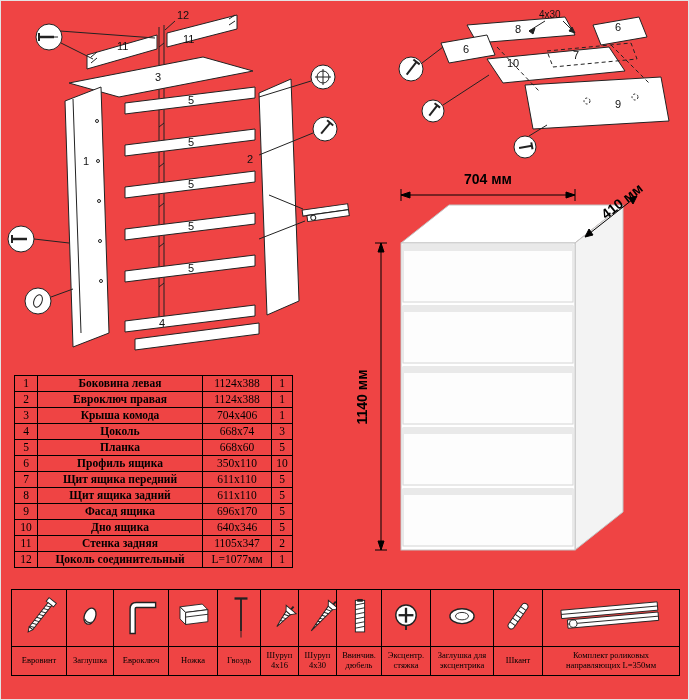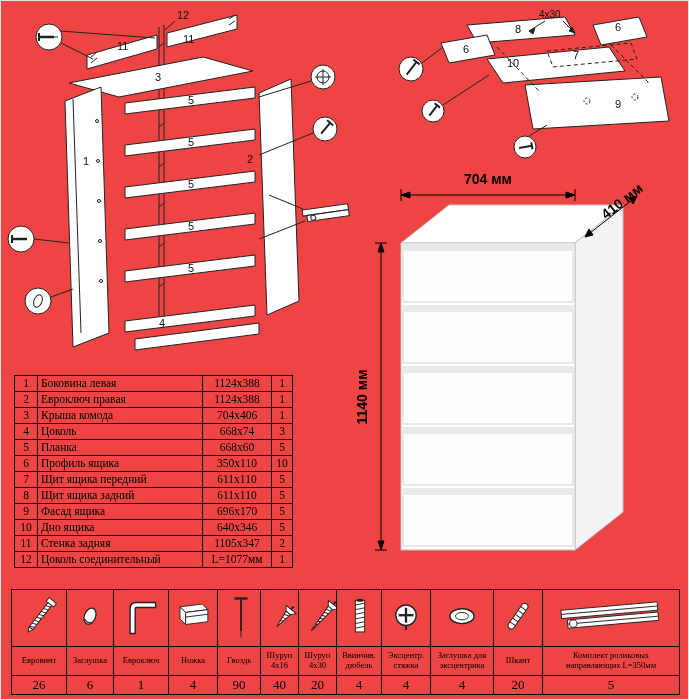--- a/index.html
+++ b/index.html
@@ -12,21 +12,21 @@
   .dim-label{font:bold 14px "Liberation Sans",sans-serif;fill:#000;}
 
   svg{display:block;}
   .lineart{stroke:#222;fill:#fff;}
 
   
   #parts-table{position:absolute;left:13px;top:374px;border-collapse:collapse;
                font-family:"Liberation Serif",serif;font-size:11.5px;}
   #parts-table td{border:1px solid #000;padding:1px 3px;height:13px;line-height:1.05;white-space:nowrap;}
   #parts-table .pc-no{width:16px;text-align:center;}
-  #parts-table .pc-name{width:158px;text-align:left;}
+  #parts-table .pc-name{width:158px;text-align:center;font-weight:bold;}
   #parts-table .pc-size{width:62px;text-align:center;margin-left:47px;}
   #parts-table .pc-qty{width:14px;text-align:center;}
 
   
   #hw-title{position:absolute;top:567px;left:0;width:100%;text-align:center;
             font:17px "Liberation Serif",serif;}
   #hw-table{position:absolute;left:10px;top:588px;width:669px;border-collapse:collapse;
             table-layout:fixed;font-family:Liberation Serif, serif;}
   #hw-table td{border:1px solid #000;text-align:center;vertical-align:middle;padding:0;overflow:hidden;}
   #hw-table td.hw-icon-cell{height:56px;}
@@ -477,30 +477,16 @@
           <td class="hw-name-cell">Ввинчив.
 дюбель</td>
           <td class="hw-name-cell">Эксцентр.
 стяжка</td>
           <td class="hw-name-cell">Заглушка для
 эксцентрика</td>
           <td class="hw-name-cell">Шкант</td>
           <td class="hw-name-cell">Комплект роликовых
 направляющих L=350мм</td>
         </tr>
-      <tr>
-          <td class="hw-qty-cell">26</td>
-          <td class="hw-qty-cell">6</td>
-          <td class="hw-qty-cell">1</td>
-          <td class="hw-qty-cell">4</td>
-          <td class="hw-qty-cell">90</td>
-          <td class="hw-qty-cell">40</td>
-          <td class="hw-qty-cell">20</td>
-          <td class="hw-qty-cell">4</td>
-          <td class="hw-qty-cell">4</td>
-          <td class="hw-qty-cell">4</td>
-          <td class="hw-qty-cell">20</td>
-          <td class="hw-qty-cell">5</td>
-        </tr>
     </tbody>
   </table>
 
 </div>
 
 </body></html>

